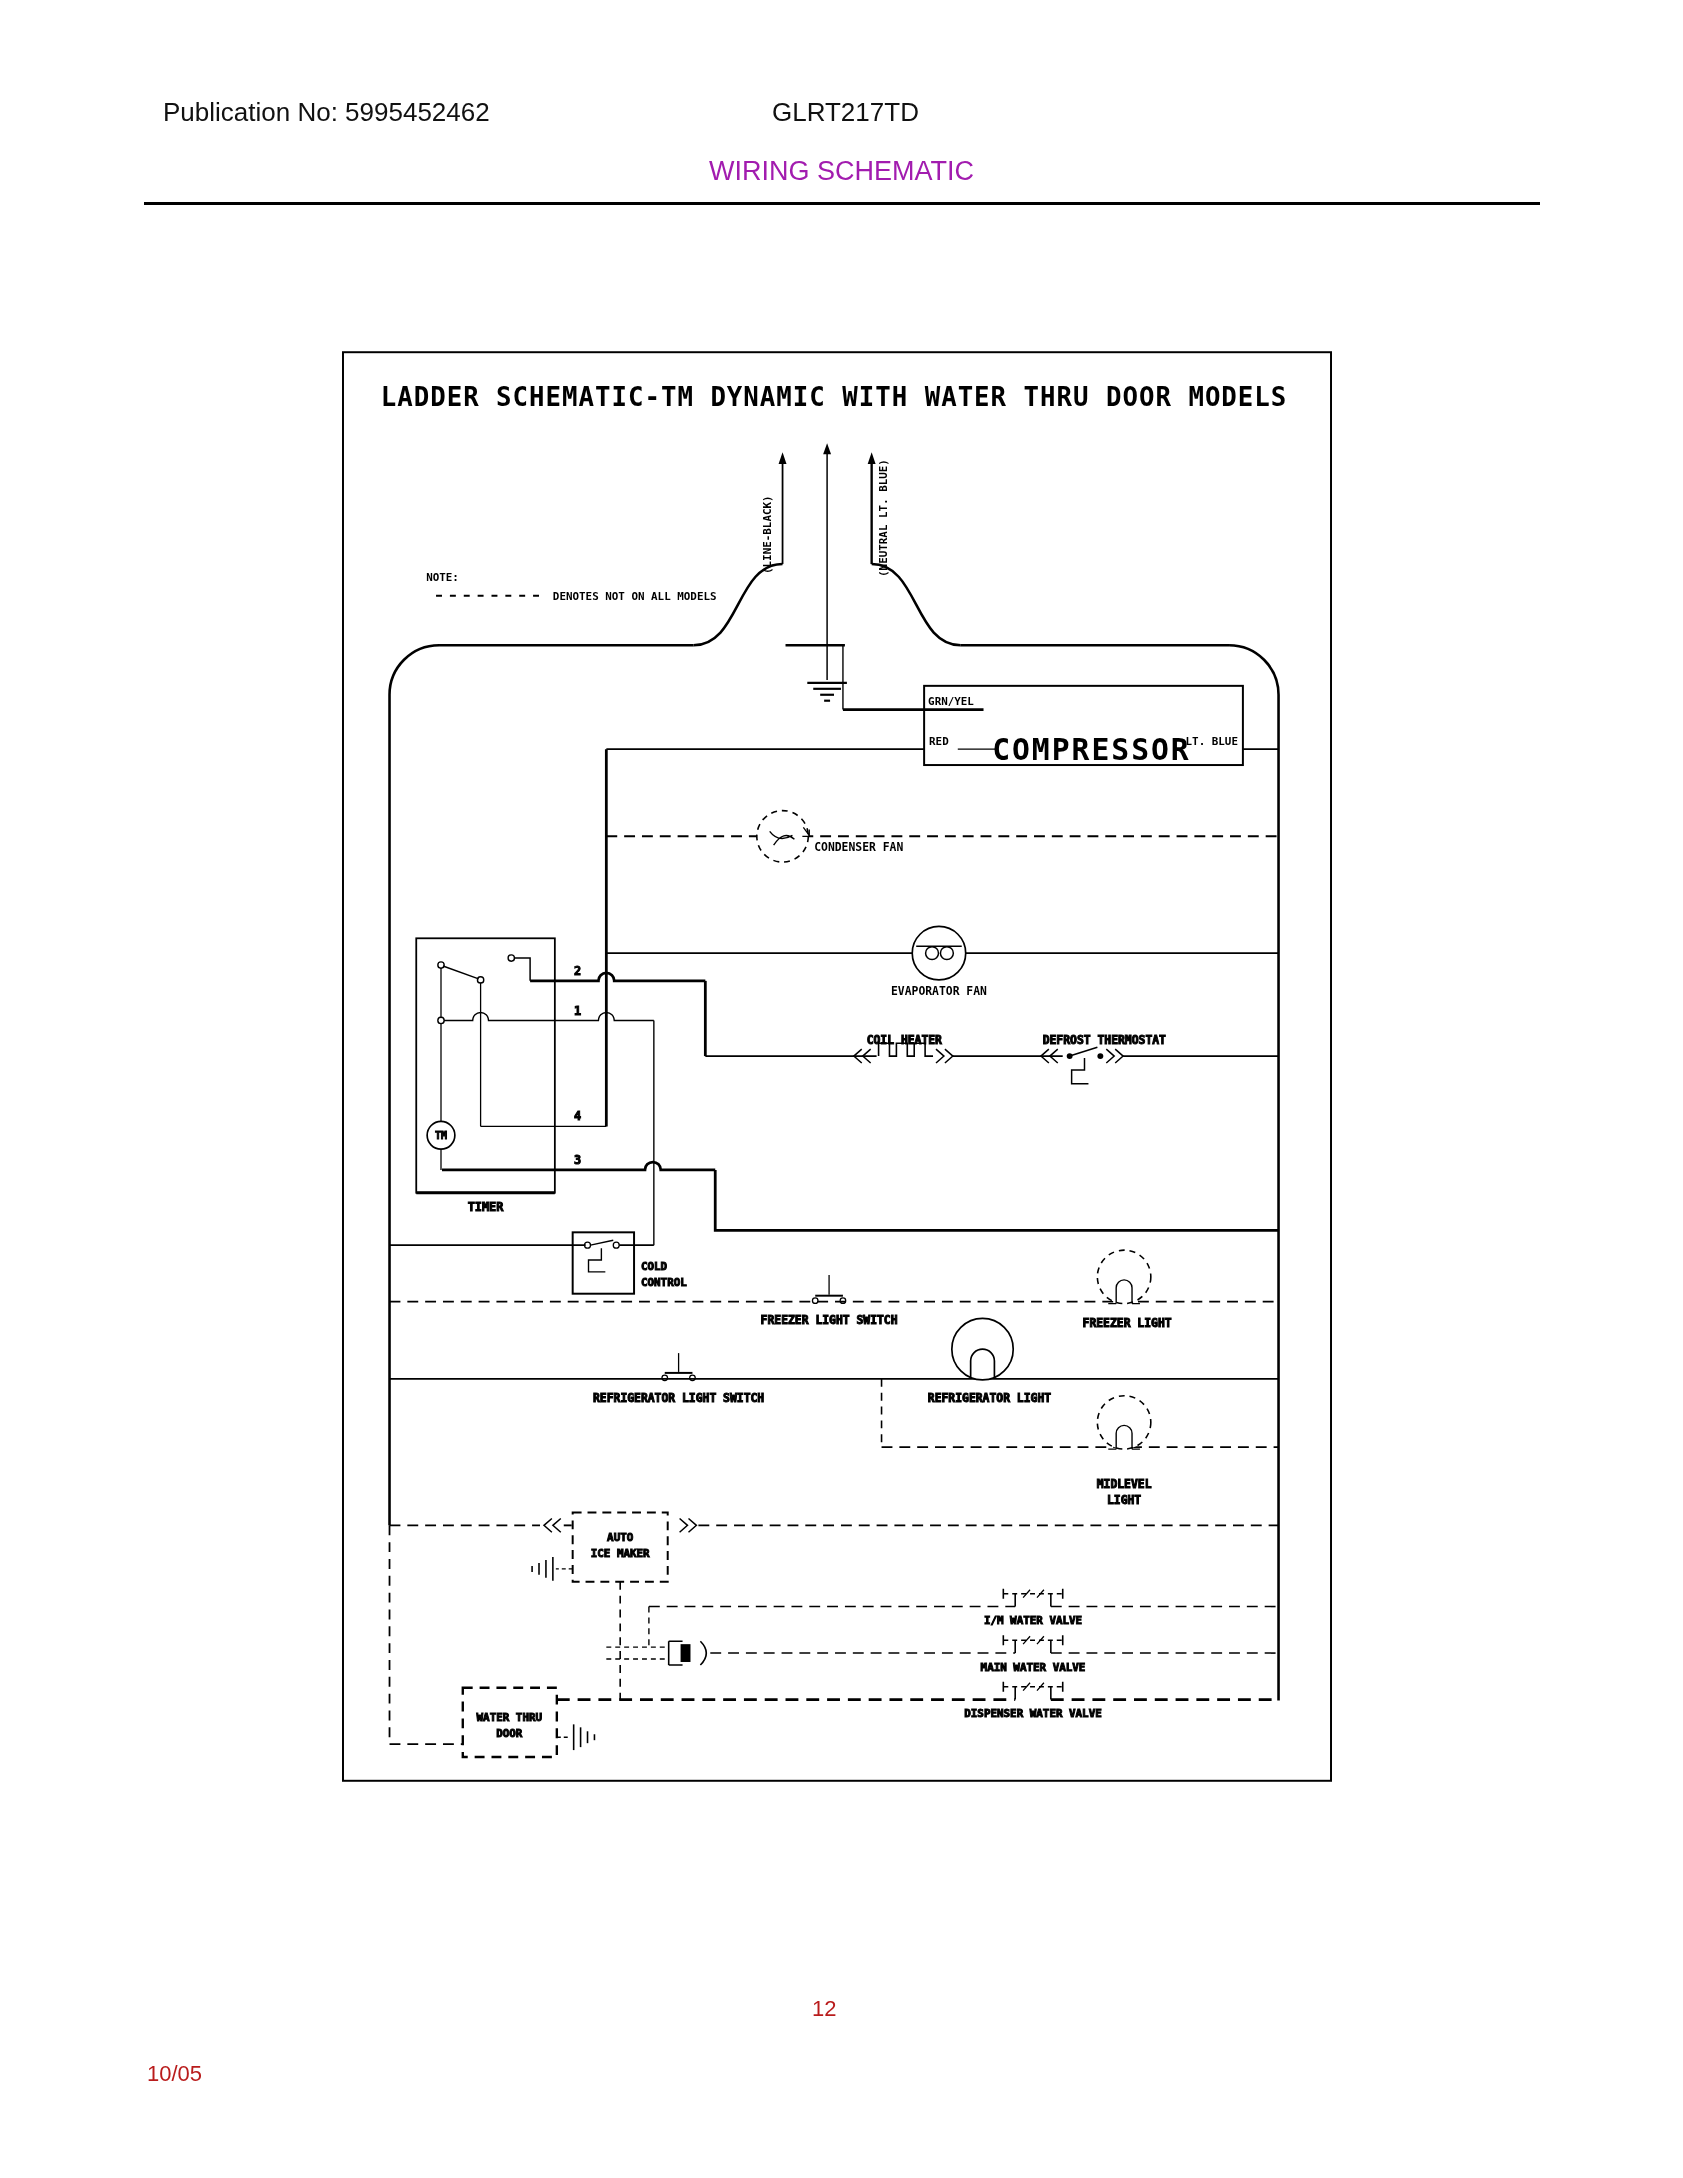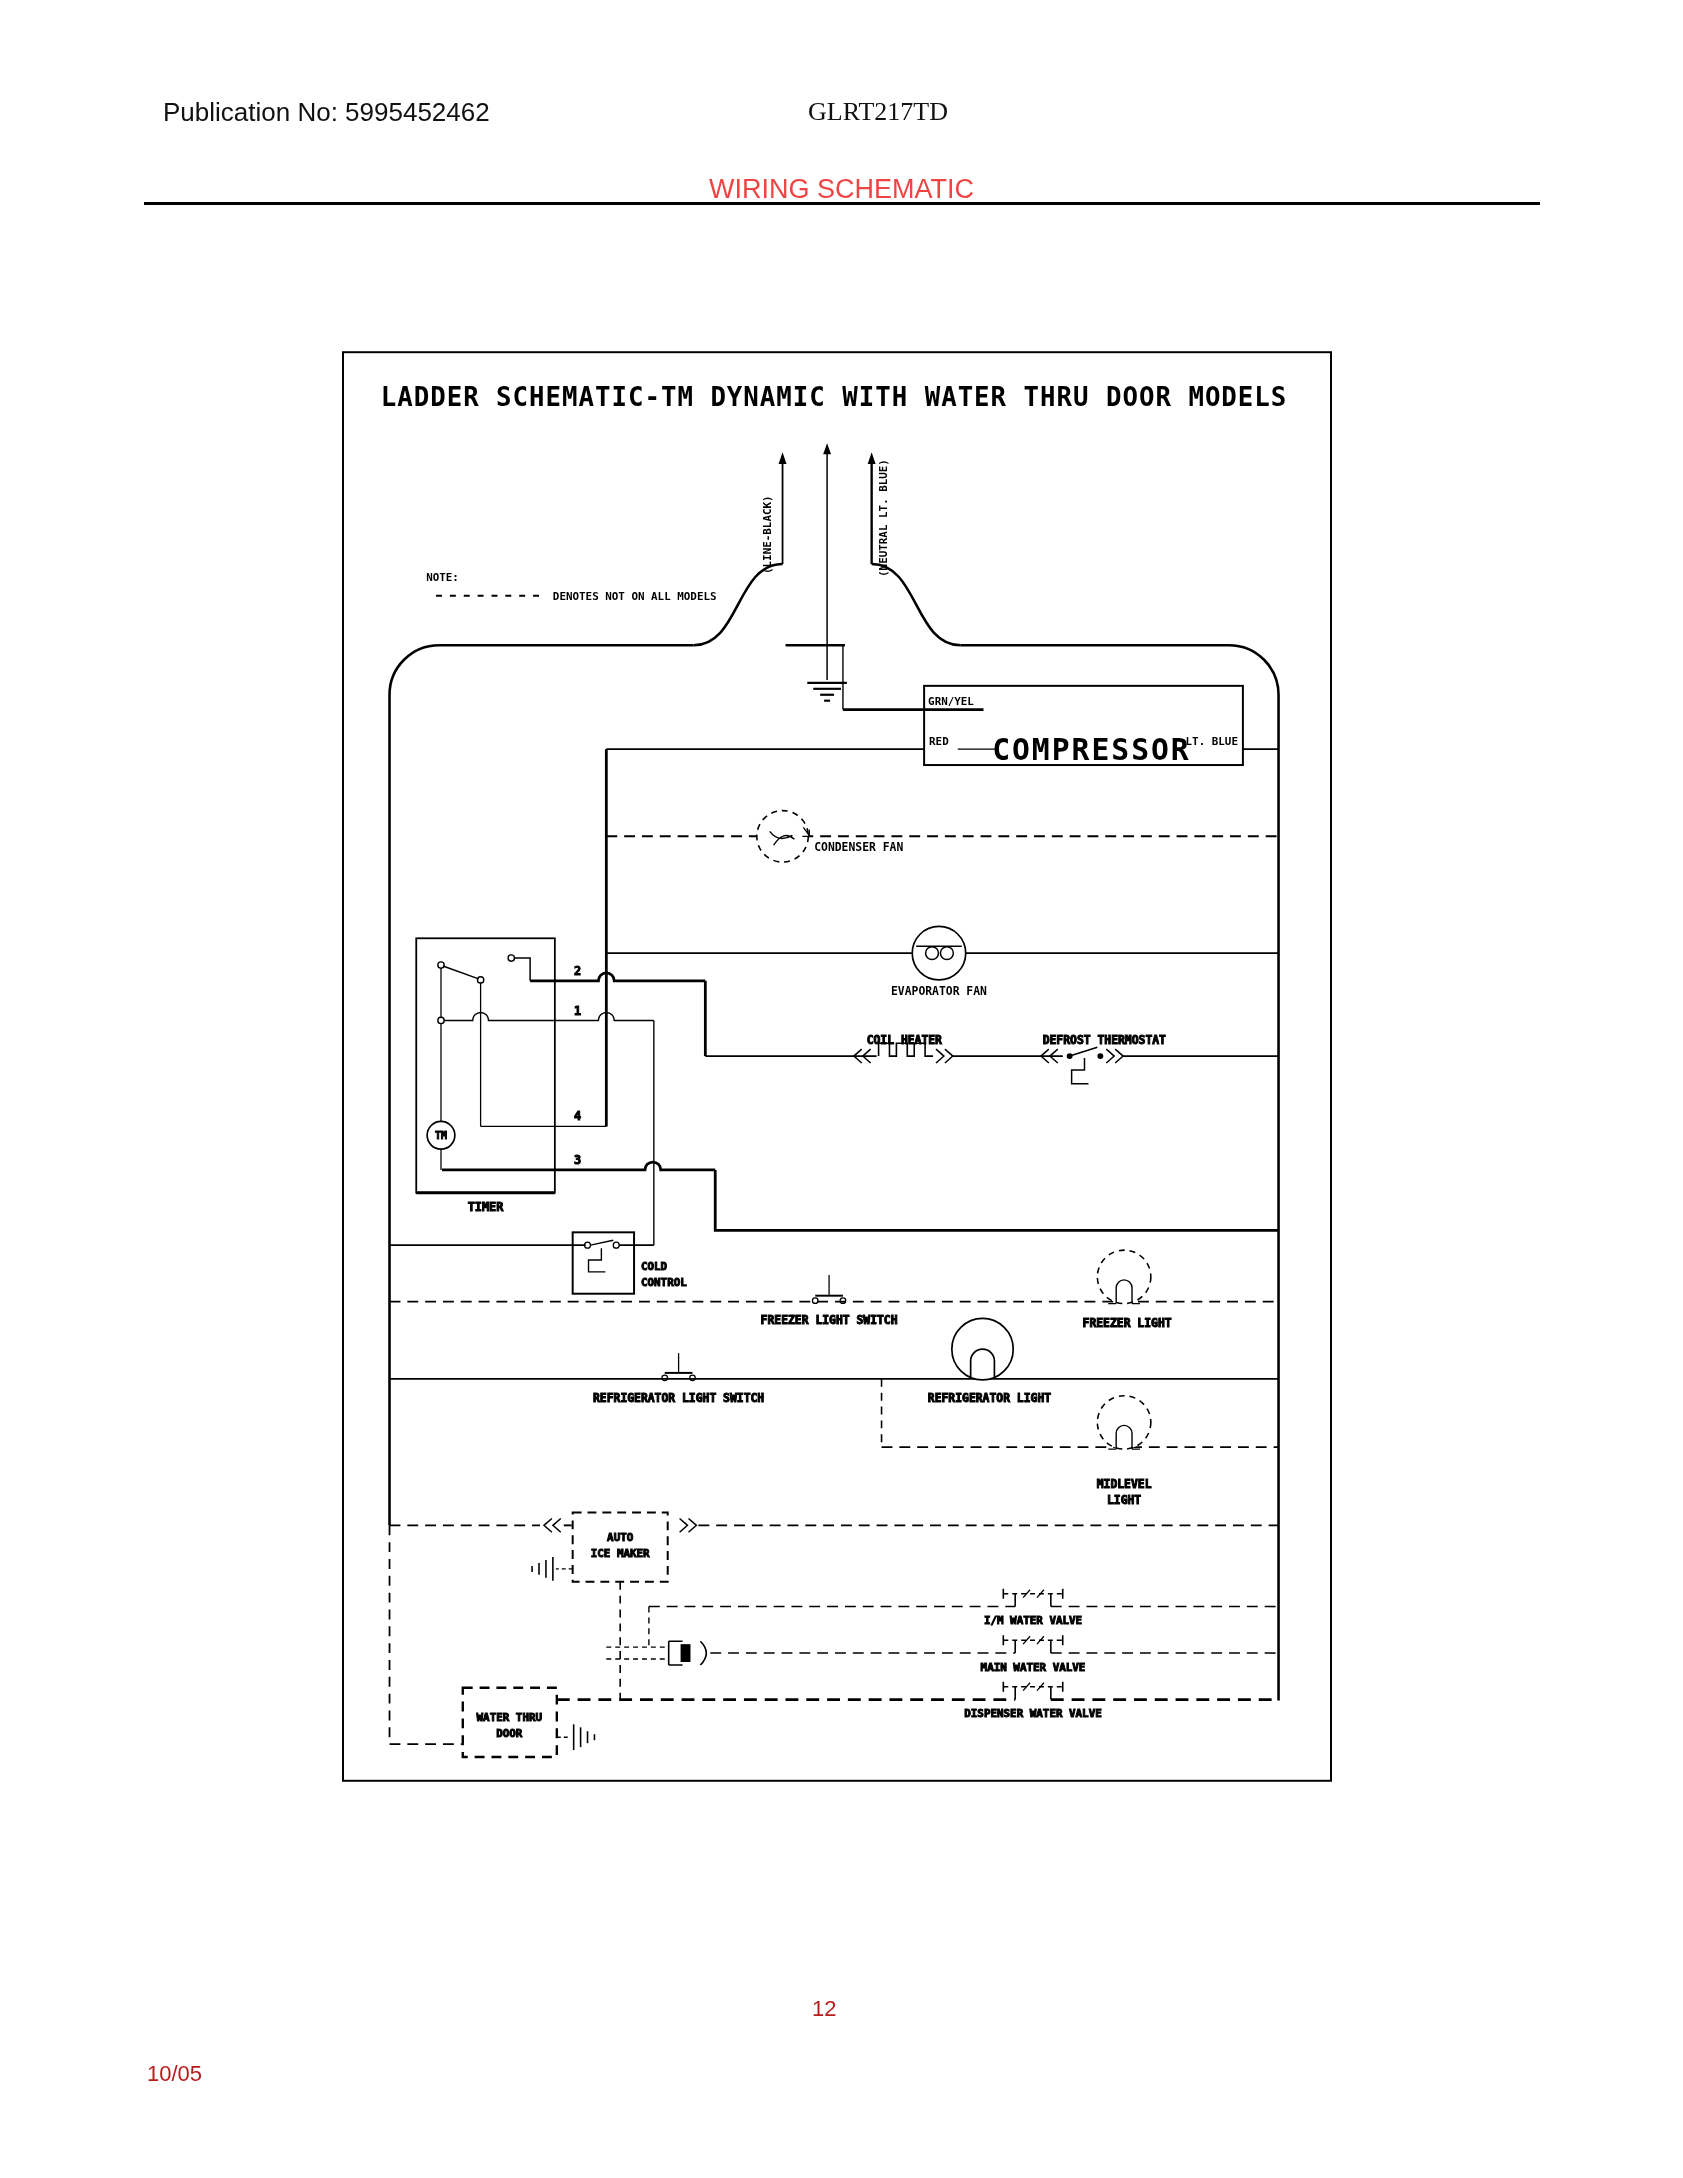--- a/index.html
+++ b/index.html
@@ -1,21 +1,21 @@
 <!DOCTYPE html>
 <html><head>
 <meta charset="utf-8">
 <style>
   html,body{margin:0;padding:0;background:#888;}
   #page{position:relative;width:1683px;height:2178px;background:#ffffff;overflow:hidden;
         font-family:"Liberation Sans", sans-serif;color:#000;}
   .hdr-text{position:absolute;font-size:26px;color:#111;margin-left:16px;}
   #pub{left:147px;top:97px;}
-  #model{left:792px;top:97px;font-family:Liberation Serif, serif;}
-  #section{position:absolute;top:174px;left:0;width:1683px;text-align:center;font-size:27px;color:#ef4444;}
+  #model{left:756px;top:97px;}
+  #section{position:absolute;top:156px;left:0;width:1683px;text-align:center;font-size:27px;color:#a21caf;}
   #rule{position:absolute;left:144px;top:202px;width:1396px;height:3px;background:#000;}
   .ftr-text{position:absolute;font-size:22px;color:#b91c1c;}
   #fdate{left:147px;top:2061px;}
   #fpage{left:812px;top:1996px;}
   #schematic{position:absolute;left:342px;top:351px;width:990px;height:1759px;}
   svg text{font-family:"DejaVu Sans Mono", monospace;font-weight:bold;fill:#000;}
   .lbl{font-size:11.5px;}
   .sm{font-size:11px;}
   .term{font-size:12px;}
   .title{font-size:26px;letter-spacing:1px;}

